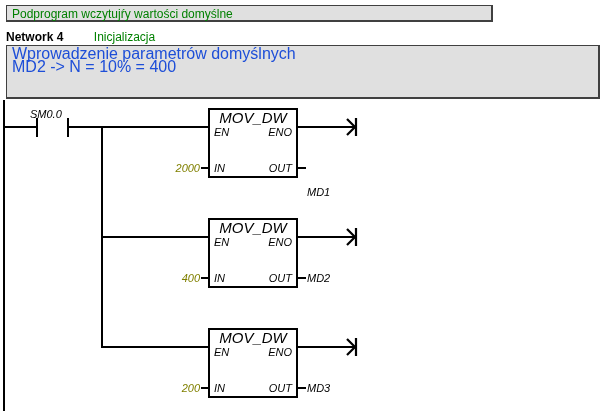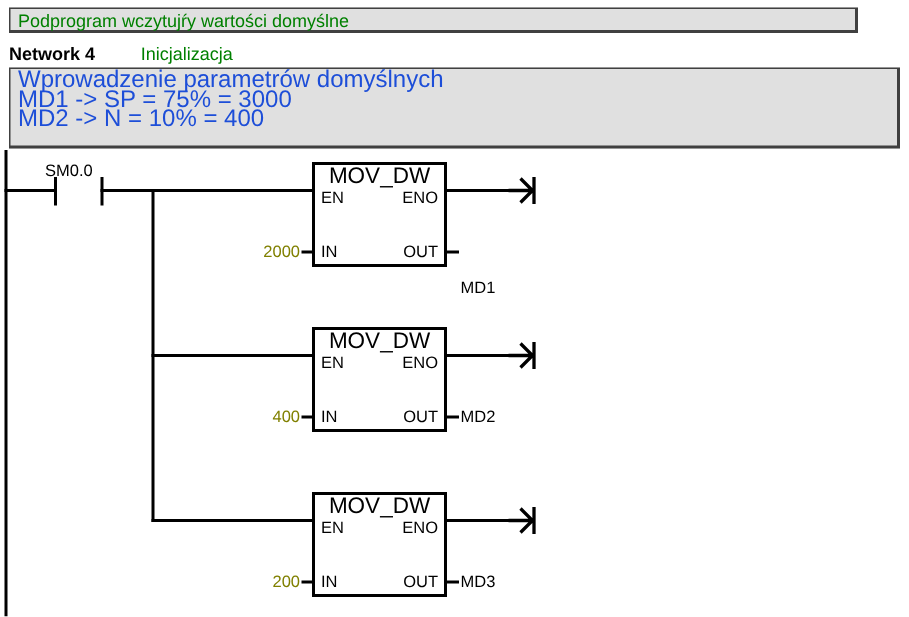--- a/index.html
+++ b/index.html
@@ -13,21 +13,21 @@
     position: relative;
     font-family: "Liberation Sans", sans-serif;
     overflow: hidden;
   }
 
   
   #pou-title-bar {
     position: absolute;
     left: 6px;
     top: 5px;
-    width: 566px;
+    width: 487px;
     height: 17px;
     box-sizing: border-box;
     background: #e0e0e0;
     border: 1px solid #404040;
     border-right-width: 2px;
     border-bottom-width: 2px;
   }
   #pou-title-bar .tt {
     position: absolute;
     left: 5px;
@@ -80,20 +80,21 @@
     white-space: nowrap;
   }
 
   
   #ladder {
     position: absolute;
     left: 0;
     top: 100px;
     width: 606px;
     height: 311px;
+    font-style: italic;
   }
   .wire {
     position: absolute;
     background: #000000;
   }
   .hwire { height: 2px; }
   .vwire { width: 2px; }
 
   
   .contact-bar {
@@ -177,21 +178,20 @@
   <span class="tt">Podprogram wczytujŕy wartości domyślne</span>
 </div>
 
 <div id="network-row">
   <span class="net-label">Network 4</span>
   <span class="net-comment">Inicjalizacja</span>
 </div>
 
 <div id="comment-box">
   <div class="cl">Wprowadzenie parametrów domyślnych</div>
-  <div class="cl">MD1 -&gt; SP = 75% = 3000</div>
   <div class="cl">MD2 -&gt; N = 10% = 400</div>
 </div>
 
 <div id="ladder">
 
   <div class="wire vwire" style="left:3px; top:0px; height:311px;"></div>
 
   <div class="wire hwire" style="left:3px; top:26px; width:34px;"></div>
 
   <div class="contact-label" style="left:30px; top:8px;">SM0.0</div>

